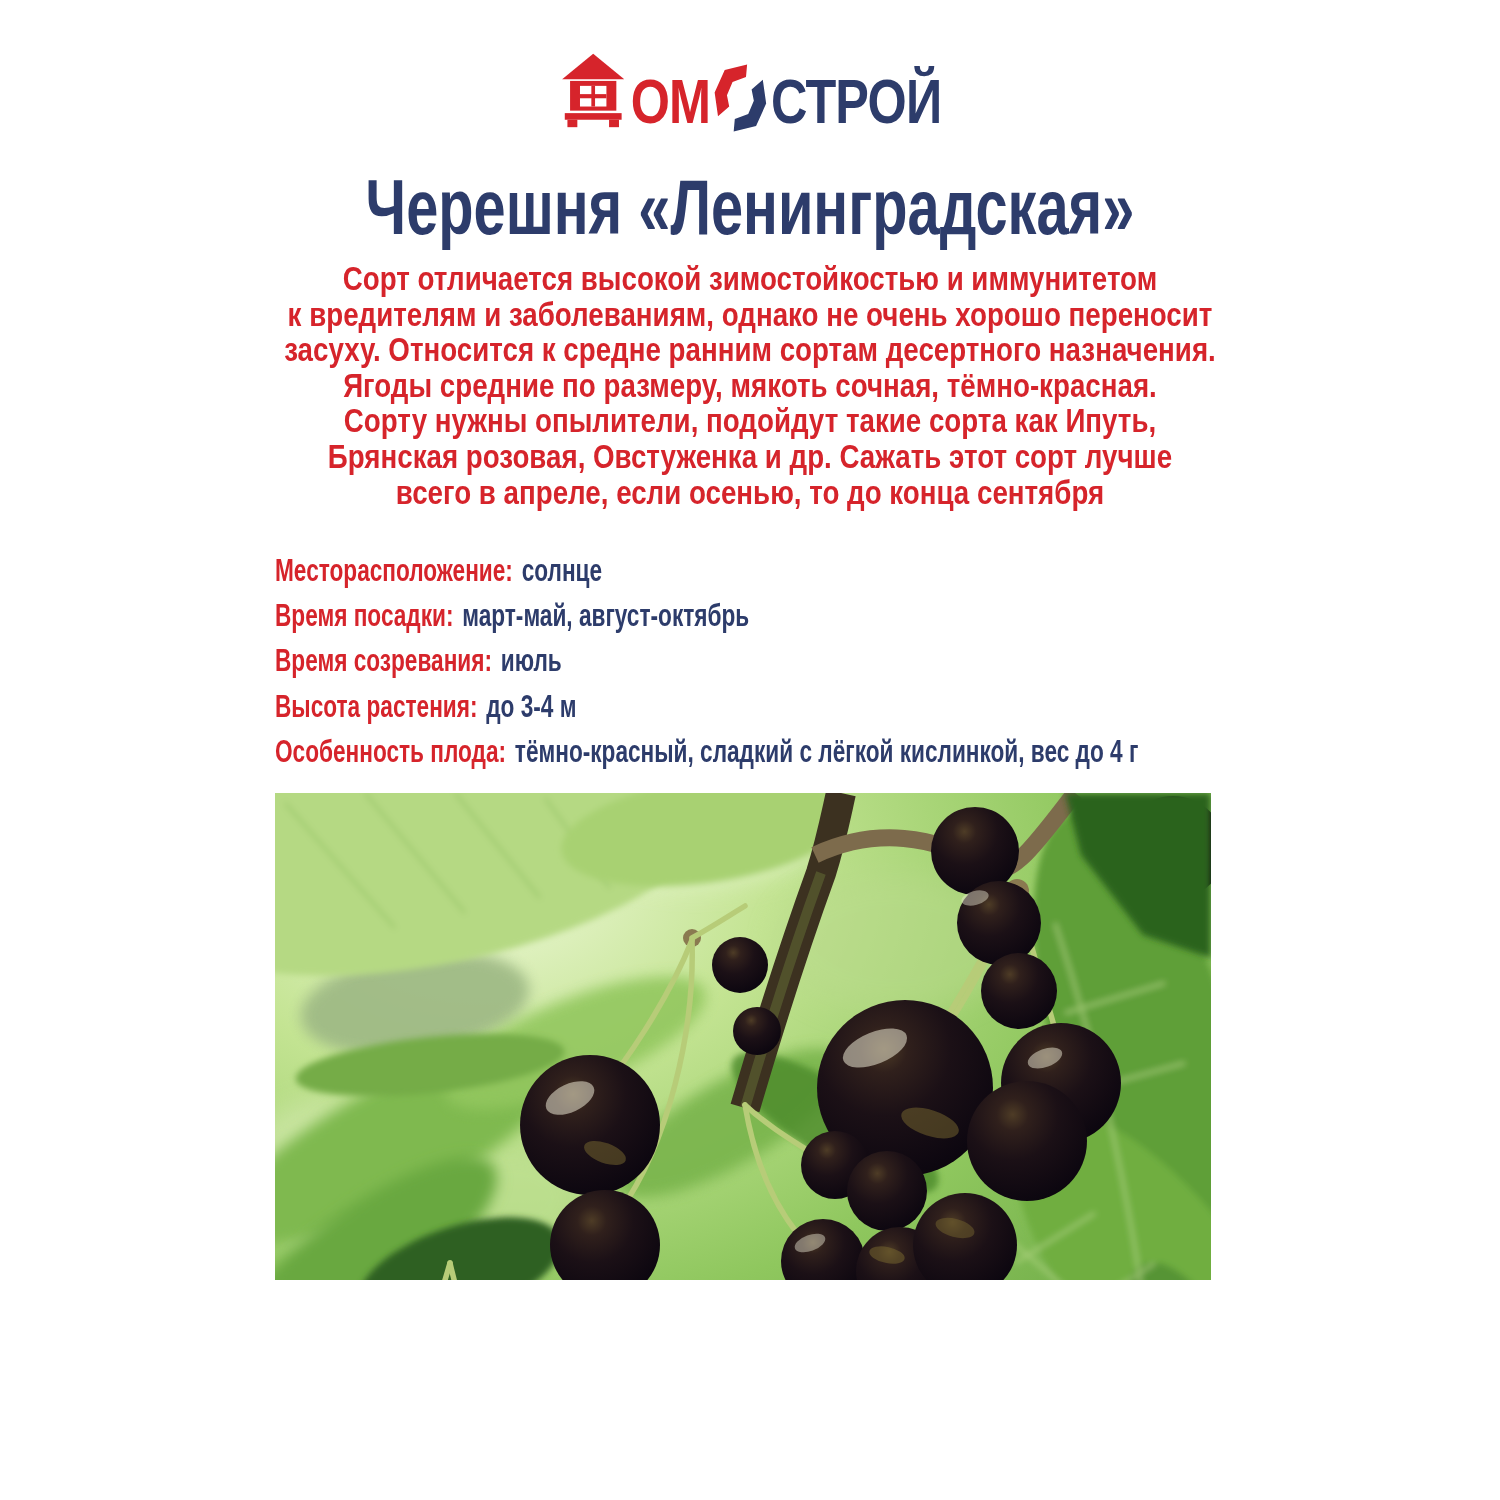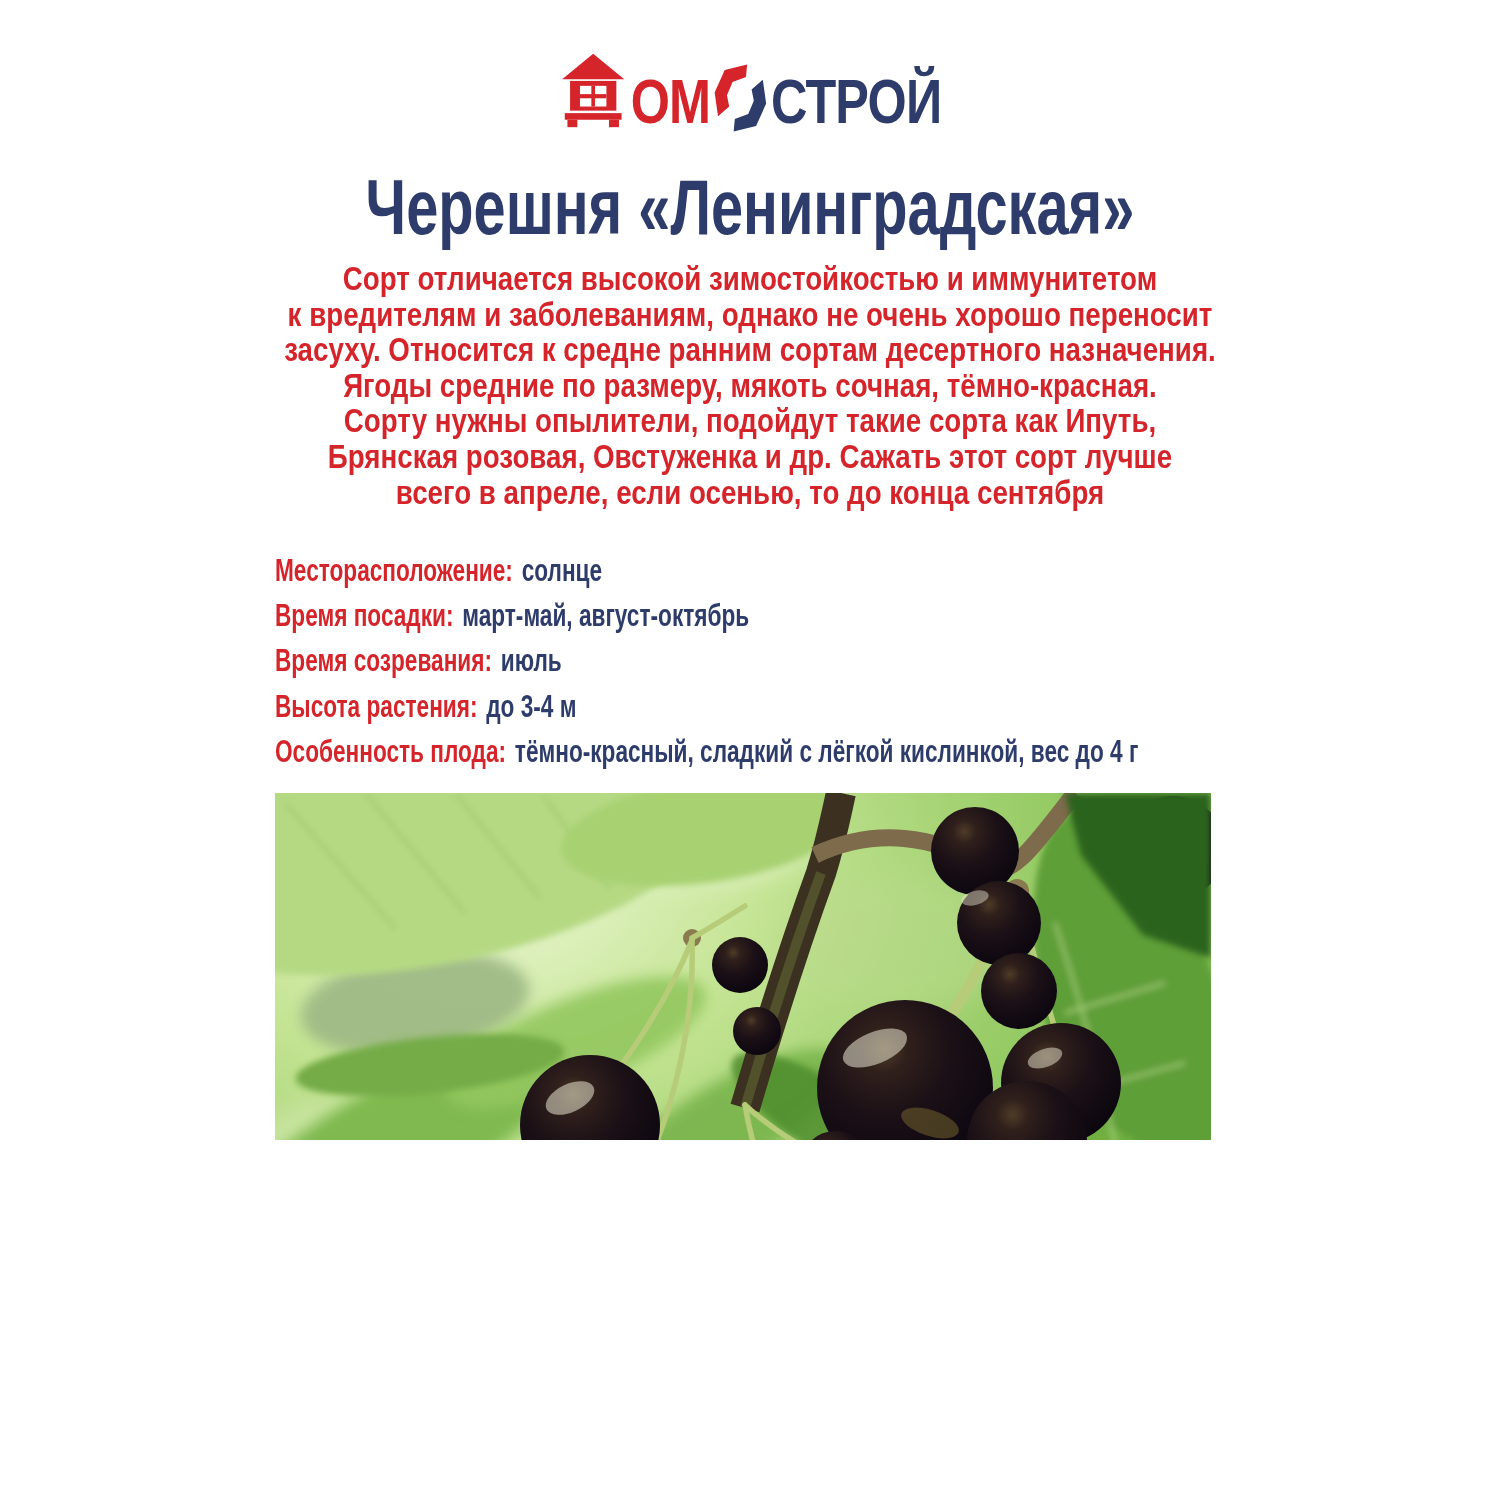--- a/index.html
+++ b/index.html
@@ -1,17 +1,17 @@
 <!DOCTYPE html>
 <html style="--red: #d6242b; --navy: #2d3c6b; --background: #ffffff;"><head>
 <meta charset="utf-8">
 <style>
   html,body { margin:0; padding:0; background:#ffffff; }
   body { width:1500px; height:1500px; font-family:"Liberation Sans", sans-serif; }
-  .page { position:relative; width:1500px; height:1140px; background:var(--background,#fff); overflow:hidden;text-decoration:underline; }
+  .page { position:relative; width:1500px; height:1280px; background:var(--background,#fff); overflow:hidden;text-decoration:underline; }
 
   
   .logo { position:absolute; top:50px; left:0; width:1500px; height:78px;
           display:flex; justify-content:center; align-items:flex-end;
           transform:scaleX(.8); transform-origin:50% 50%; }
   .logo .house { width:86px; height:76px; margin-right:4px; }
   .logo .word { font-weight:bold; font-size:63px; line-height:.82;
                 letter-spacing:-1px; white-space:nowrap; }
   .logo .word.om   { color:var(--red); margin-right:3px; }
   .logo .word.stroy{ color:var(--navy); margin-left:3px; }

